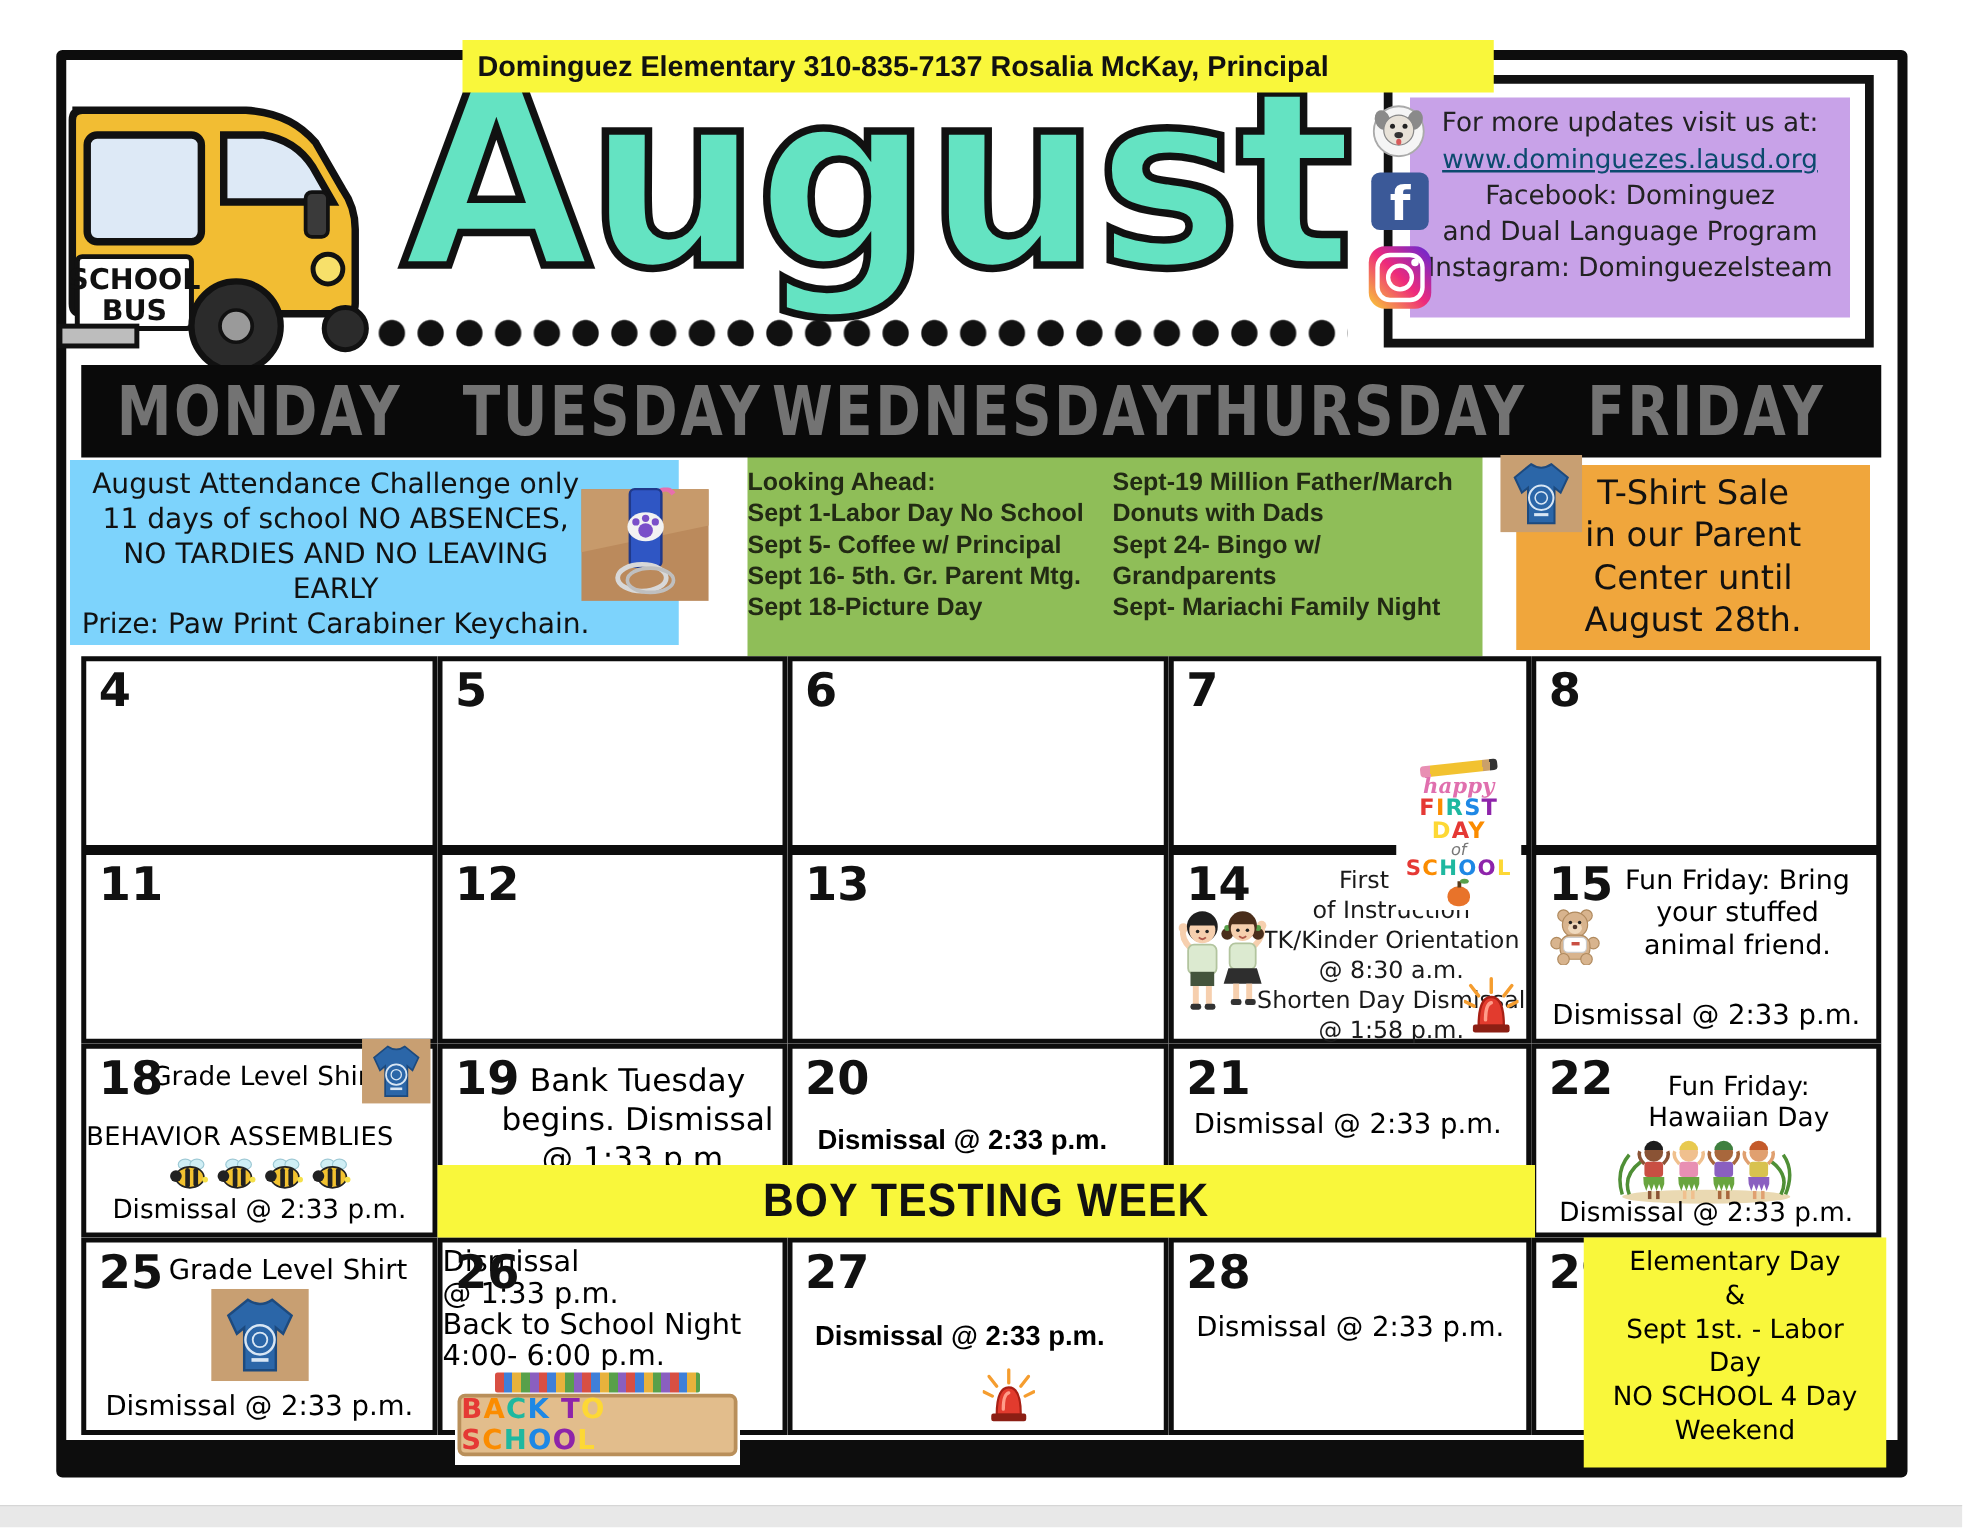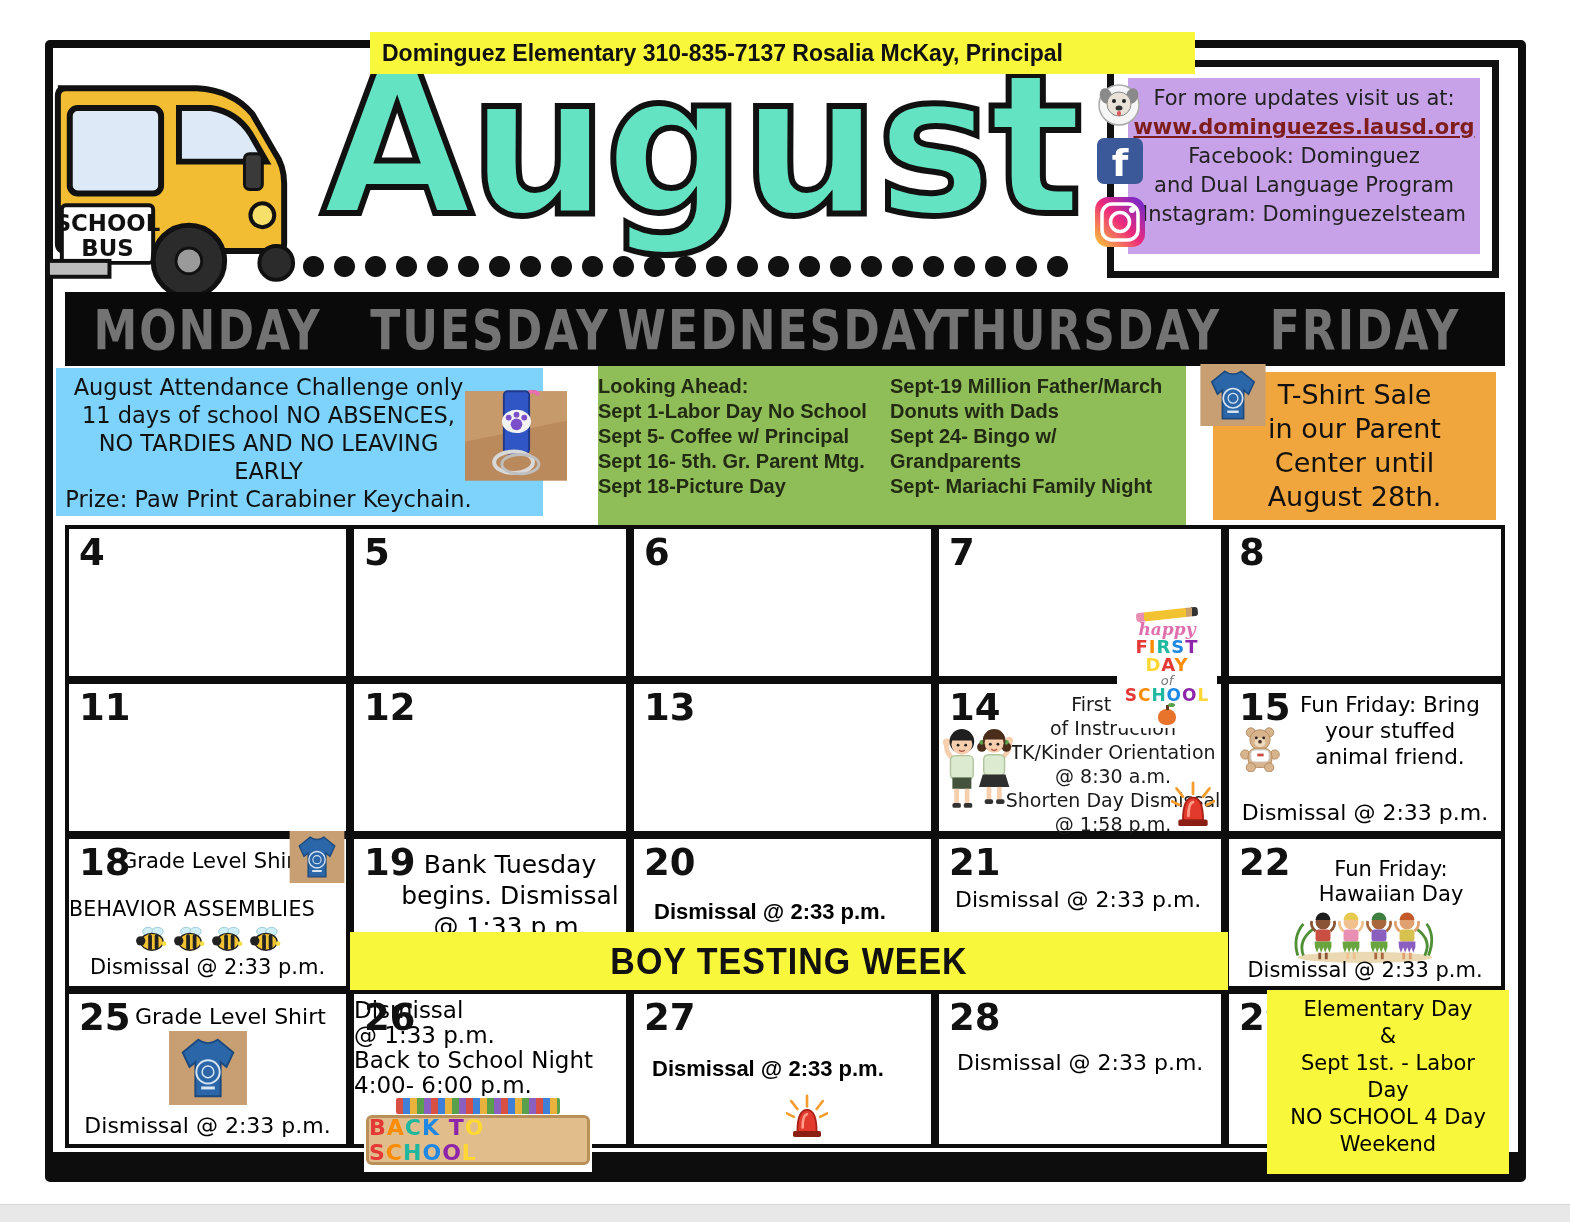--- a/index.html
+++ b/index.html
@@ -24,21 +24,21 @@
                color:#64e3c2;-webkit-text-stroke:6px #111;letter-spacing:-4px;z-index:2;}
   .dots{position:absolute;left:298px;top:253px;width:780px;height:27px;z-index:1;
         background-image:radial-gradient(circle,#111 10px,transparent 11px);
         background-size:31px 27px;background-repeat:repeat-x;background-position:0 center;}
 
   
   .updates-frame{position:absolute;left:1107px;top:60px;width:392px;height:218px;border:7px solid #111;
                  background:#fff;box-sizing:border-box;z-index:2;}
   .purple-panel{position:absolute;left:14px;top:11px;width:352px;height:176px;background:#c8a2e8;
                 text-align:center;font-size:21px;line-height:29px;color:#222;padding-top:6px;box-sizing:border-box;}
-  .purple-panel a{color:#7f1d1d;text-decoration:underline;font-weight:700;}
+  .purple-panel a{color:#0c4a6e;text-decoration:underline;font-weight:400;}
   .mascot{position:absolute;left:1098px;top:84px;width:42px;height:42px;z-index:5;}
   .fb-icon{position:absolute;left:1097px;top:138px;width:46px;height:46px;background:#3b5998;border-radius:7px;
            z-index:5;color:#fff;font-weight:800;font-size:38px;text-align:center;line-height:50px;
            font-family:"DejaVu Sans",sans-serif;}
   .ig-icon{position:absolute;left:1094px;top:196px;width:52px;height:52px;z-index:5;}
 
   
   .day-bar{position:absolute;left:65px;top:292px;width:1440px;height:74px;background:#0a0a0a;display:flex;z-index:3;}
   .day-bar .day{display:flex;align-items:center;justify-content:center;color:#737373;font-weight:700;
                 font-size:44px;letter-spacing:2px;}

